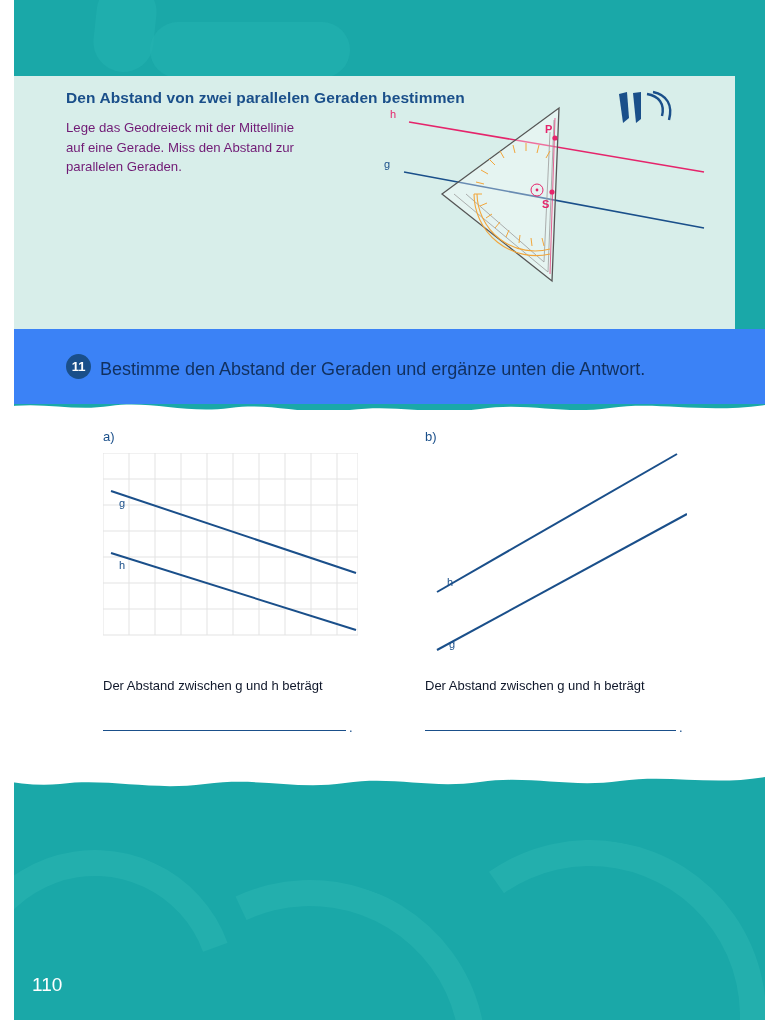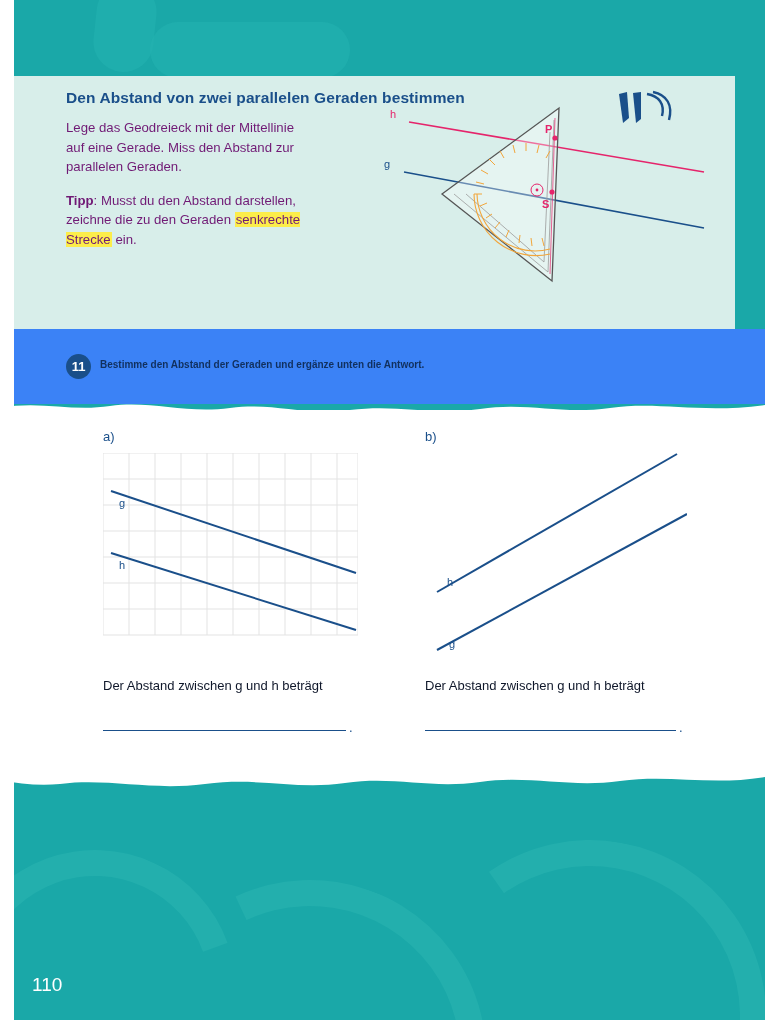--- a/index.html
+++ b/index.html
@@ -111,22 +111,22 @@
     font-size: 13px;
     font-weight: bold;
     display: flex;
     align-items: center;
     justify-content: center;
   }
   .task-text {
     position: absolute;
     left: 86px;
     top: 30px;
-    font-size: 10px;
-    font-weight: bold;
+    font-size: 18px;
+    font-weight: normal;
     color: #11305e;
     text-align: center;
   }
 
   
   .sheet {
     position: absolute;
     left: 0;
     top: 396px;
     width: 765px;
@@ -222,23 +222,20 @@
 <div class="page">
 
   <div class="brush-top" style="left:95px; top:-18px; width:60px; height:90px; transform:rotate(6deg);"></div>
   <div class="brush-top" style="left:150px; top:22px; width:200px; height:56px;"></div>
 
   <div class="infobox">
     <h2>Den Abstand von zwei parallelen Geraden bestimmen</h2>
 
     <div class="info-text">
       <p>Lege das Geodreieck mit der Mittellinie auf eine Gerade. Miss den Abstand zur parallelen Geraden.</p>
-      <p>
-        <span class="tipp-label">Tipp</span><span>: Musst du den Abstand darstellen, zeichne die zu den Geraden </span><span class="hl">senkrechte Strecke</span><span> ein.</span>
-      </p>
     </div>
 
     <svg class="logo-mark" viewBox="0 0 62 42">
       <g fill="#1a4f8a">
         <polygon points="4,4 12,2 14,28 8,33"></polygon>
         <polygon points="18,3 26,2 26,29 21,33"></polygon>
       </g>
       <g fill="none" stroke="#1a4f8a" stroke-width="2.4">
         <path d="M32,4 C44,6 50,14 47,26"></path>
         <path d="M38,2 C52,5 58,15 54,30"></path>

